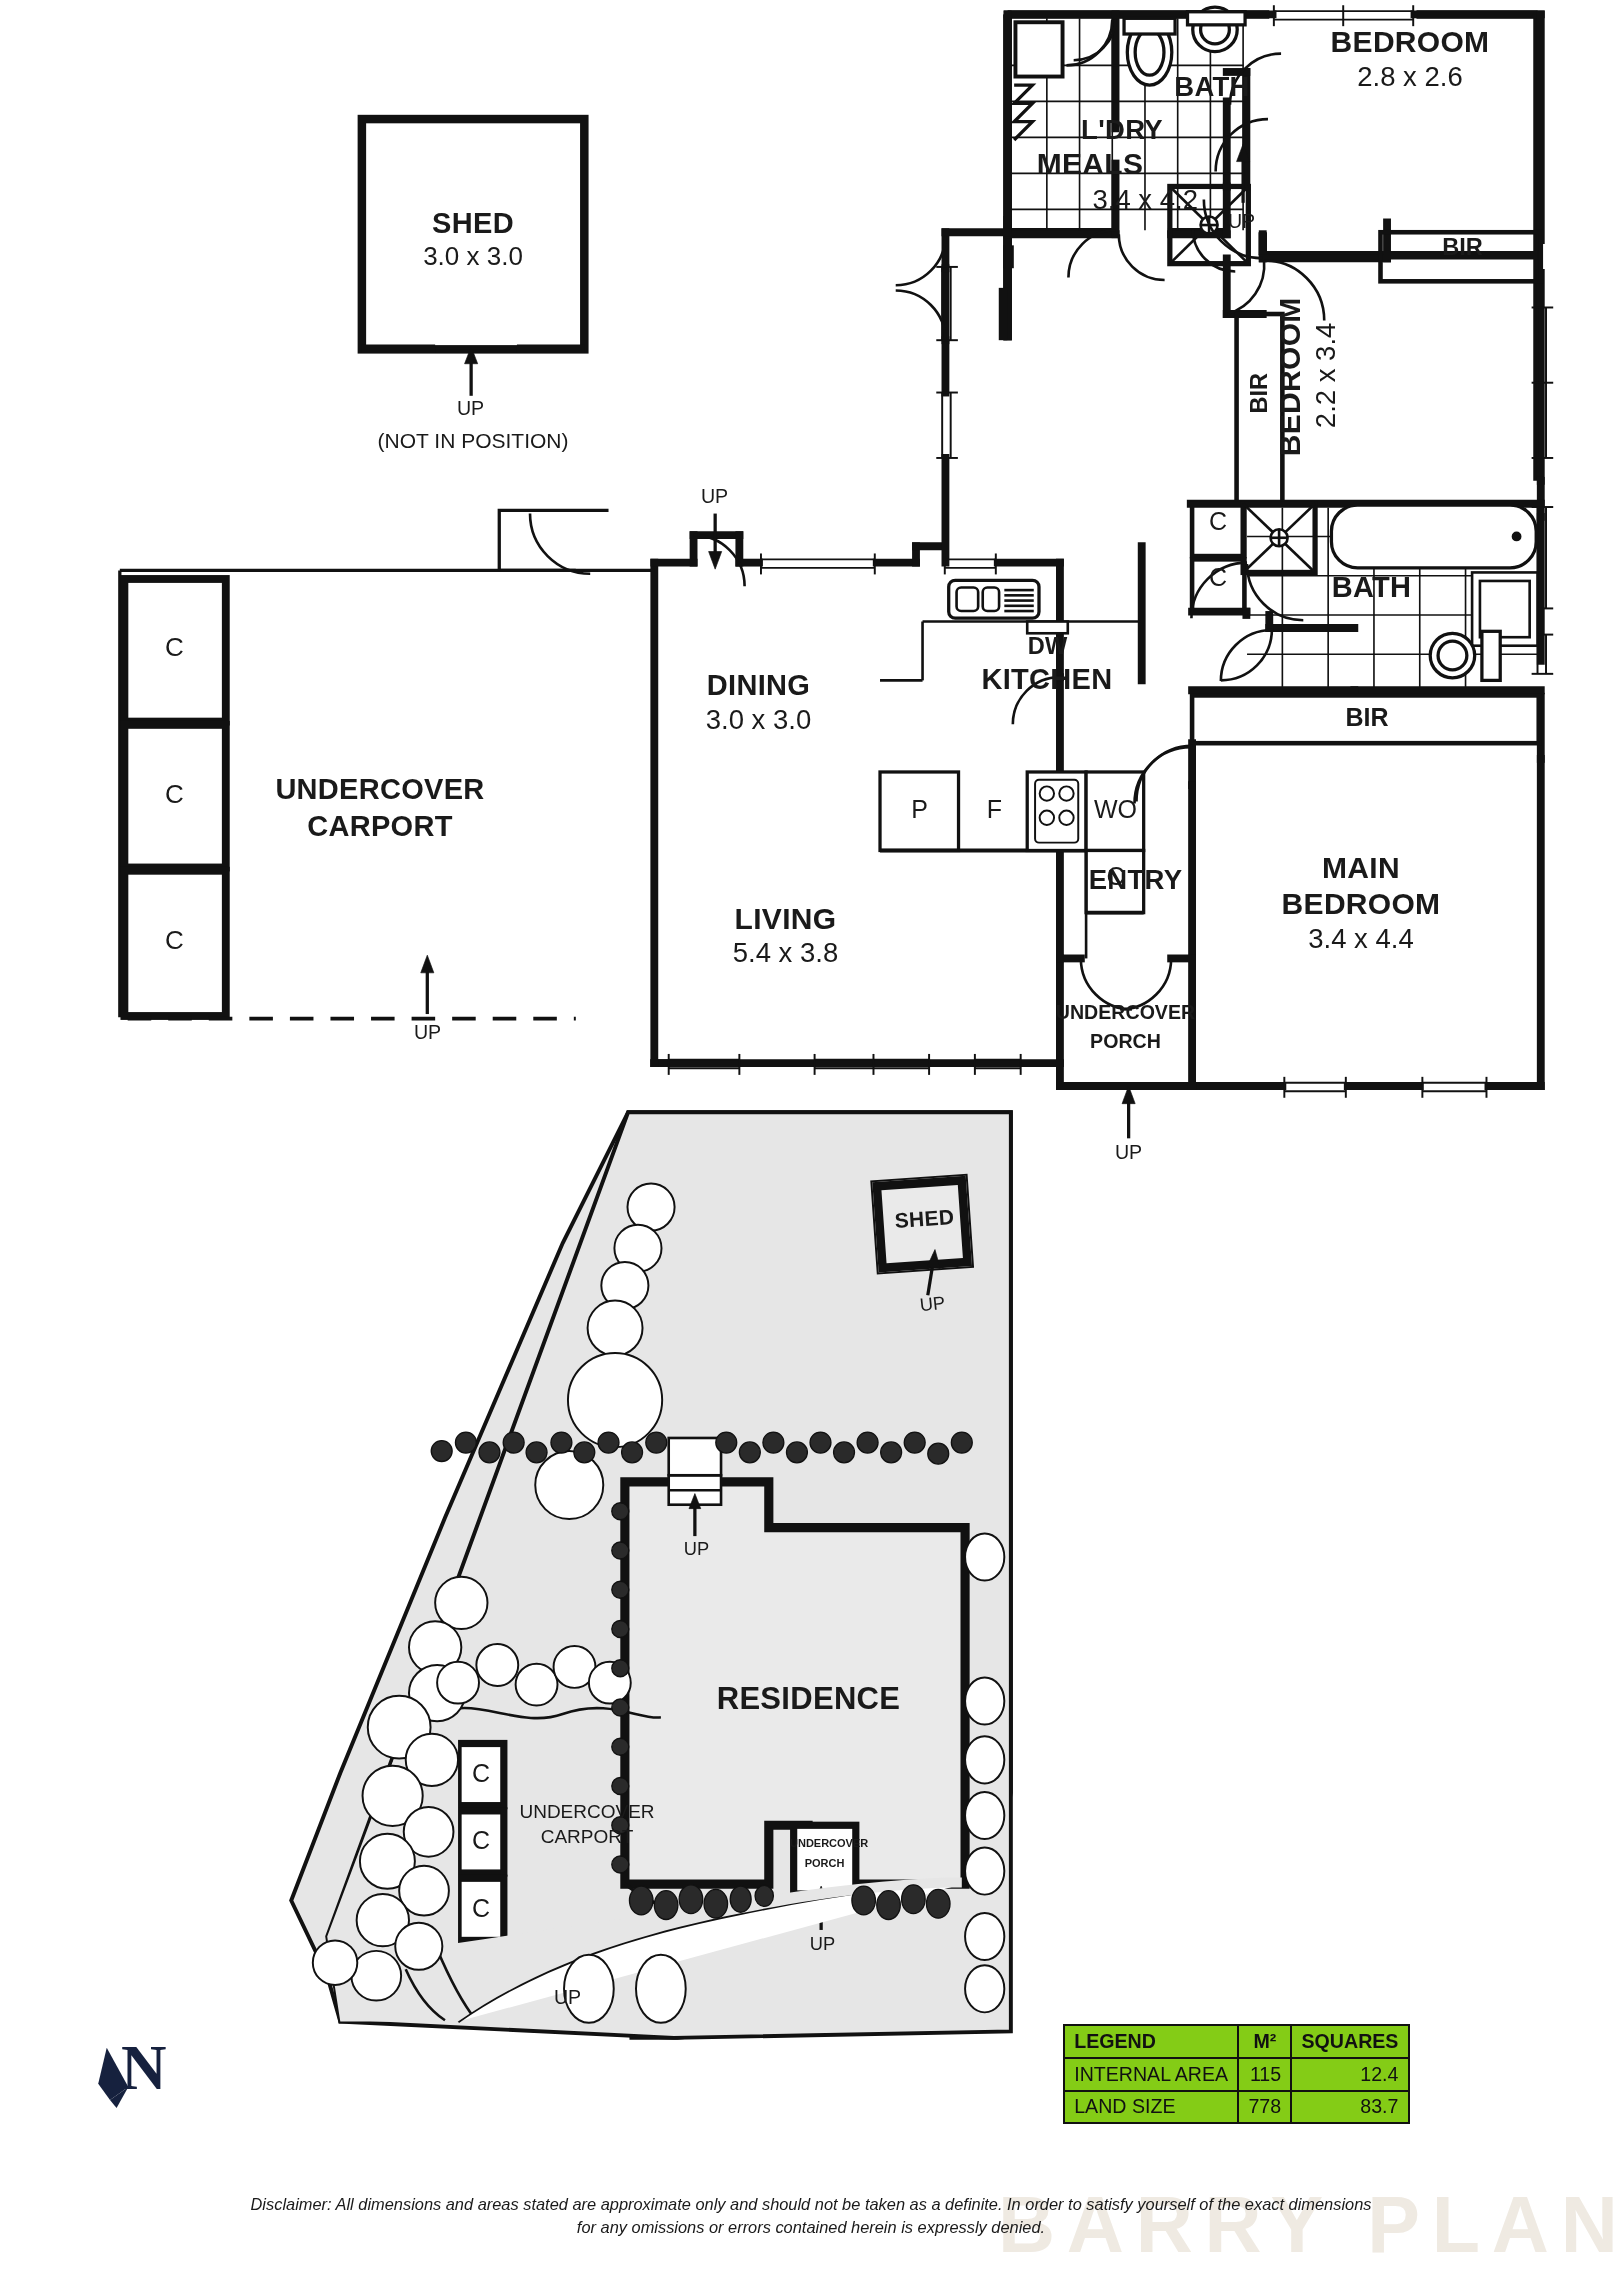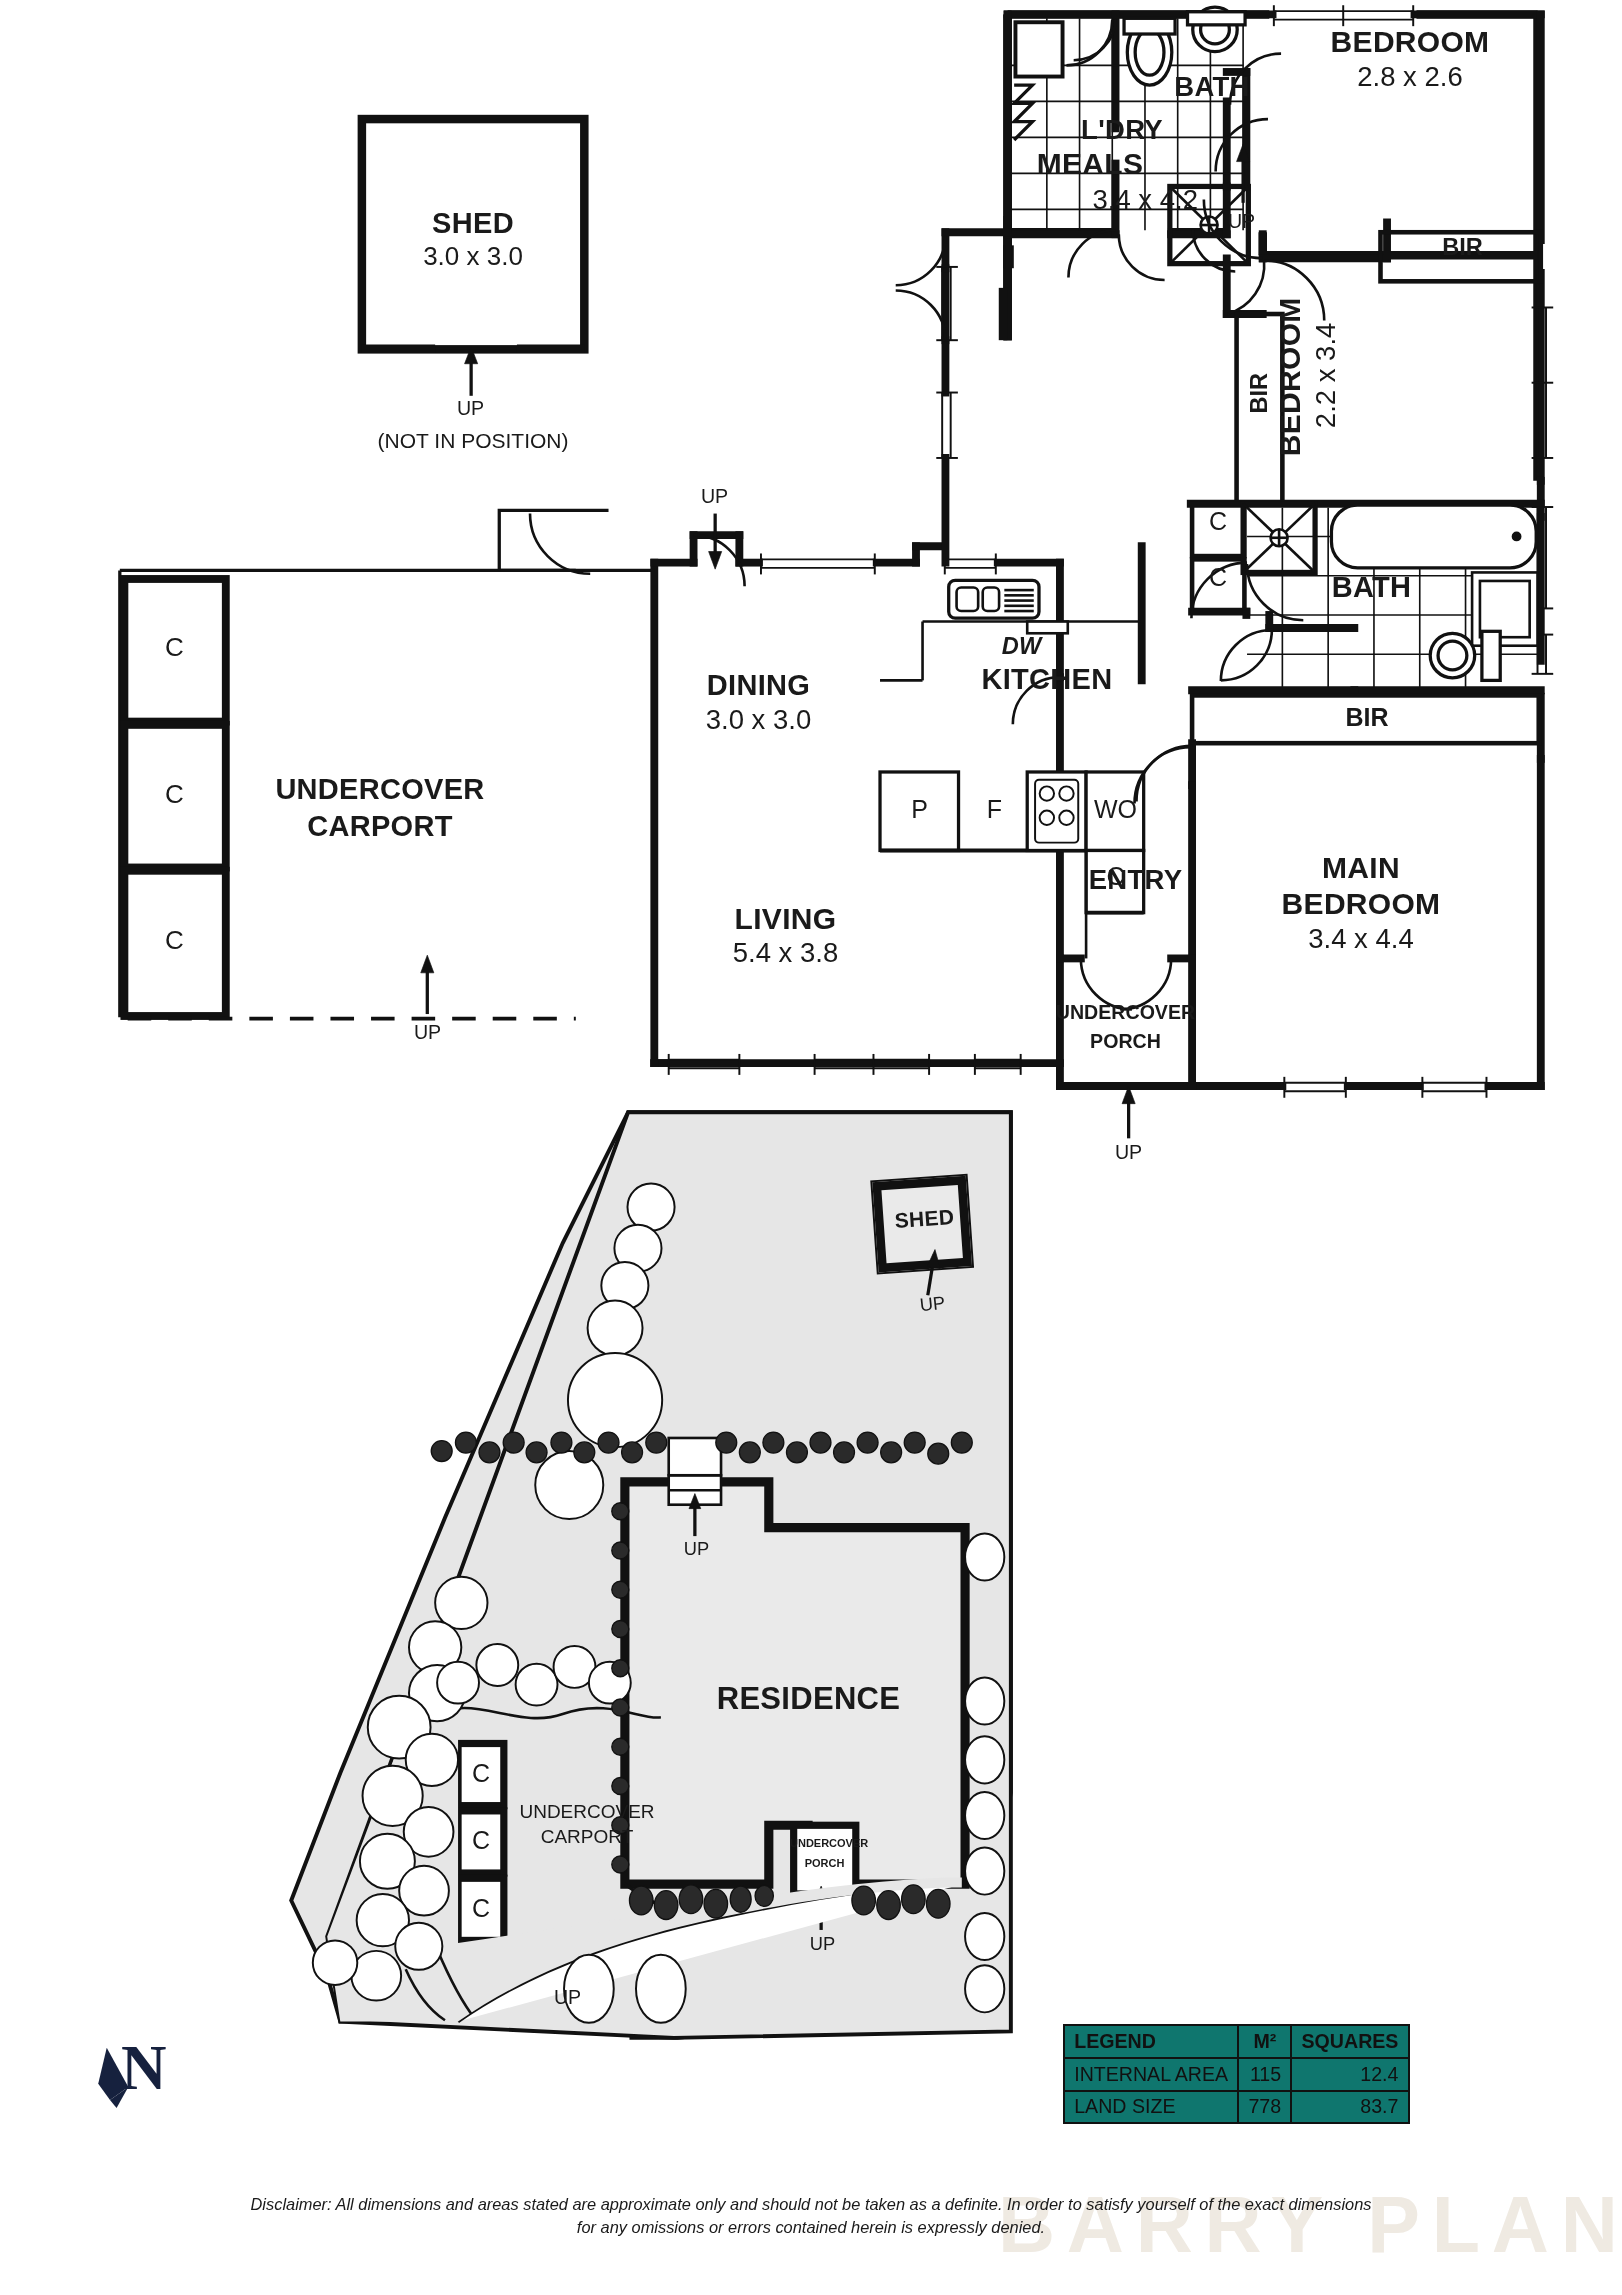--- a/index.html
+++ b/index.html
@@ -5,21 +5,21 @@
 <style>
   html,body{margin:0;padding:0;background:#fff;}
   body{font-family:"Liberation Sans", sans-serif;color:#111;}
   #page{position:relative;width:1622px;height:2295px;background:#fff;overflow:hidden;}
   .lbl{position:absolute;text-align:center;line-height:1.12;white-space:pre;color:#1a1a1a;}
   .room-name{font-weight:700;letter-spacing:0.3px;}
   .dim{font-weight:400;}
   svg.layer{position:absolute;left:0;top:0;width:1622px;height:2295px;overflow:visible;}
   .vert{transform-origin:center center;}
   
-  #legend{position:absolute;border:2.6px solid #111;border-collapse:collapse;background:#0f766e;}
+  #legend{position:absolute;border:2.6px solid #111;border-collapse:collapse;background:#84cc16;}
   #legend td,#legend th{border:2px solid #111;padding:3.9px 9.2px;font-size:19.6px;font-weight:700;
      font-family:"Liberation Sans",sans-serif;color:#111;}
   #legend td.num{text-align:right;font-weight:400;}
   #legend th{text-align:left;}
   #legend th.c{text-align:center;}
   #disclaimer{position:absolute;left:0;width:1622px;text-align:center;font-size:16.4px;
      line-height:1.38;color:#1a1a1a;font-family:"Liberation Sans",sans-serif;}
   #watermark{position:absolute;font-size:79px;font-weight:700;letter-spacing:11.8px;
      color:#efeae2;font-family:"Liberation Sans",sans-serif;white-space:nowrap;}
   .north-n{position:absolute;font-family:"Liberation Serif",serif;font-weight:700;
@@ -610,21 +610,21 @@
   <div class="lbl room-name" style="left:1230px;top:851px;width:262px;font-size:30px;">MAIN</div>
   <div class="lbl room-name" style="left:1230px;top:887px;width:262px;font-size:30px;">BEDROOM</div>
   <div class="lbl dim" style="left:1230px;top:924px;width:262px;font-size:27.5px;">3.4 x 4.4</div>
 
   <div class="lbl room-name" style="left:1067px;top:865px;width:137px;font-size:27.5px;">ENTRY</div>
   <div class="lbl" style="left:1055px;top:1002px;width:141px;font-size:19.6px;font-weight:700;">UNDERCOVER</div>
   <div class="lbl" style="left:1055px;top:1031px;width:141px;font-size:19.6px;font-weight:700;">PORCH</div>
   <div class="lbl" style="left:1096px;top:1142px;width:65px;font-size:19.6px;">UP</div>
 
   <div class="lbl room-name" style="left:939px;top:663px;width:216px;font-size:29px;">KITCHEN</div>
-  <div class="lbl" style="left:982px;top:633px;width:79px;font-size:23.6px;font-weight:700;font-style:italic;">DW</div>
+  <div class="lbl" style="left:1008px;top:633px;width:79px;font-size:23.6px;font-weight:700;">DW</div>
   <div class="lbl" style="left:880px;top:795px;width:79px;font-size:25px;">P</div>
   <div class="lbl" style="left:962px;top:795px;width:65px;font-size:25px;">F</div>
   <div class="lbl" style="left:1086px;top:795px;width:59px;font-size:25px;">WO</div>
   <div class="lbl" style="left:1086px;top:862px;width:59px;font-size:25px;">C</div>
 
   <div class="lbl room-name" style="left:667px;top:669px;width:183px;font-size:29px;">DINING</div>
   <div class="lbl dim" style="left:667px;top:705px;width:183px;font-size:27.5px;">3.0 x 3.0</div>
   <div class="lbl" style="left:682px;top:486px;width:65px;font-size:19.6px;">UP</div>
 
   <div class="lbl room-name" style="left:694px;top:902px;width:183px;font-size:30px;">LIVING</div>

